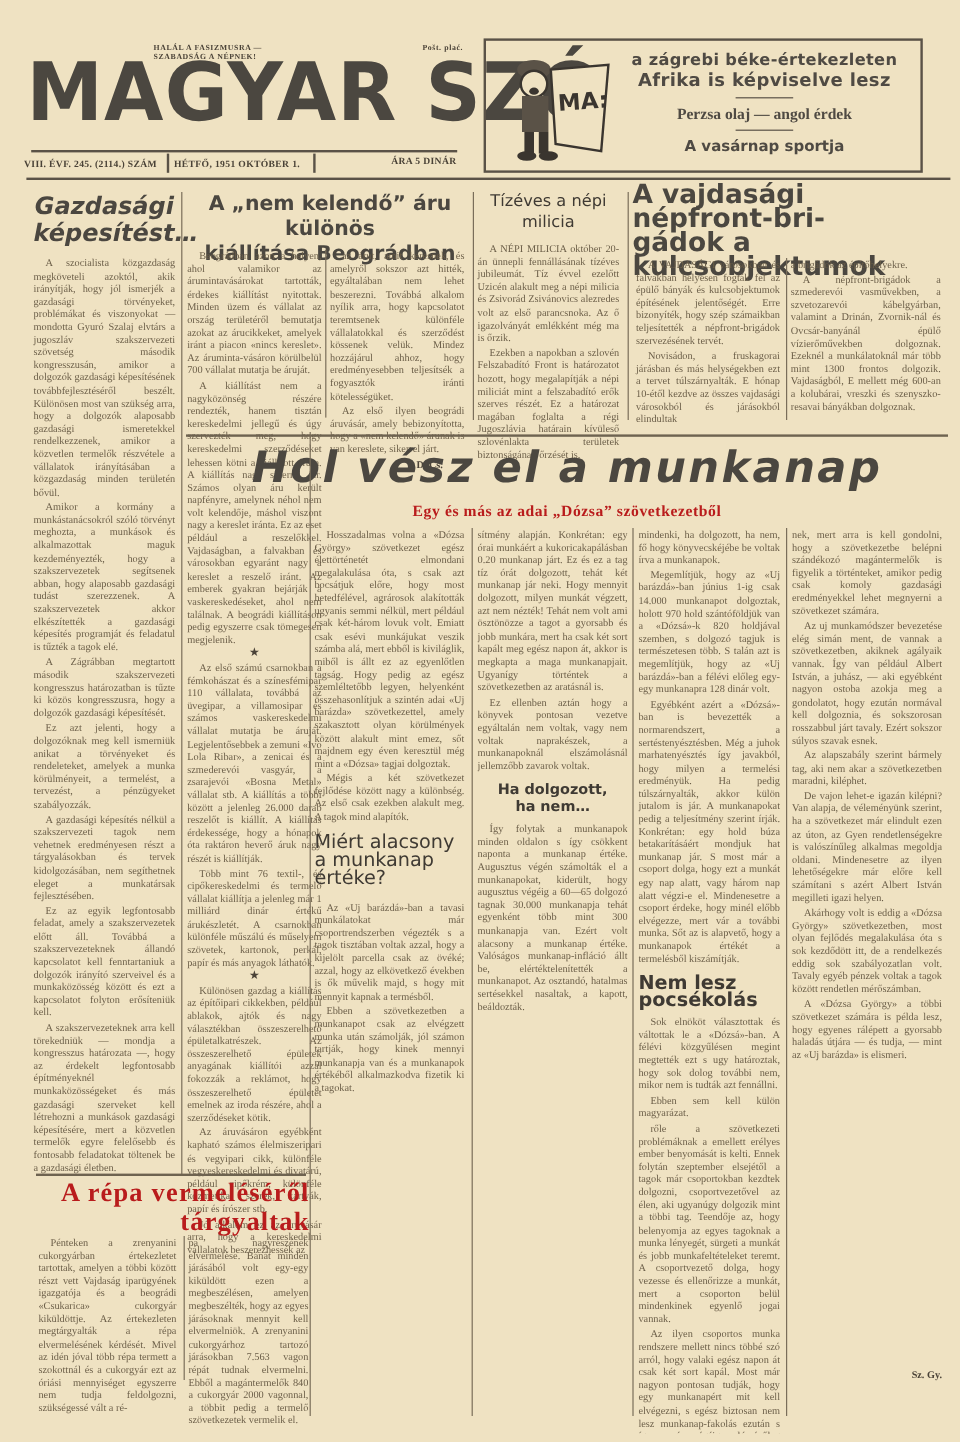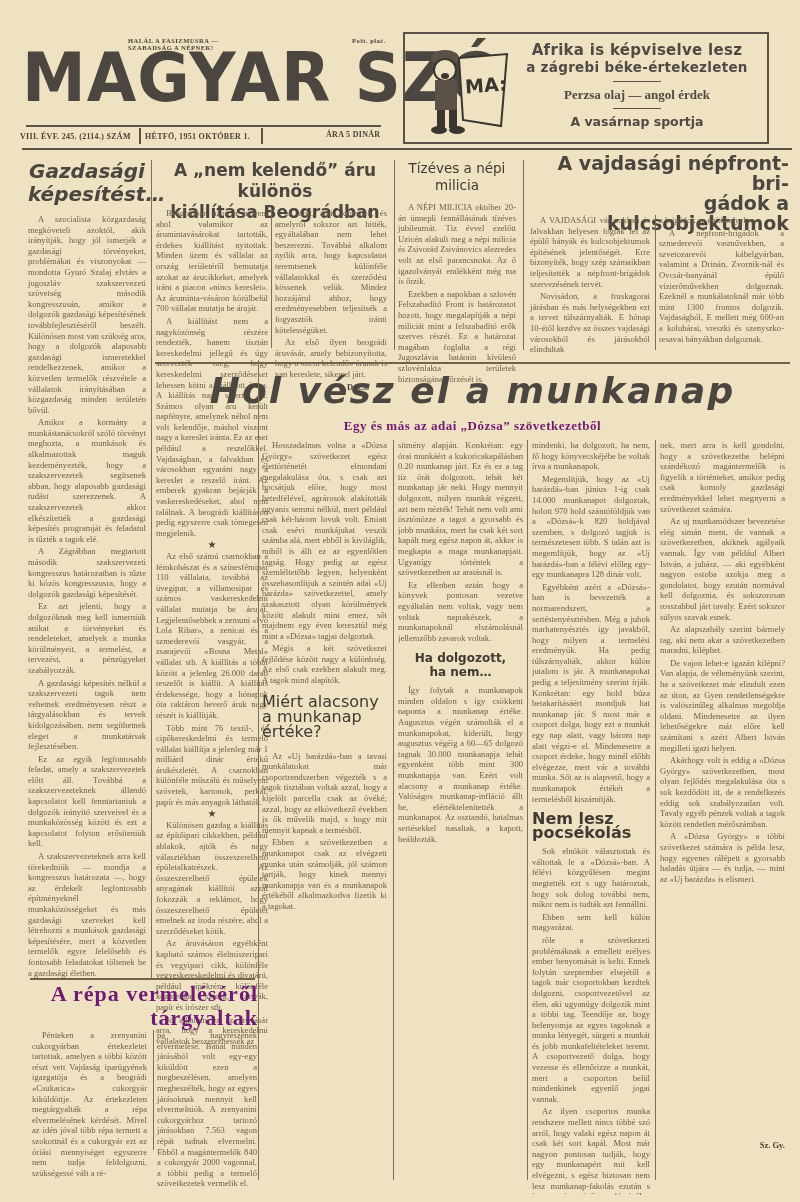--- a/index.html
+++ b/index.html
@@ -4,21 +4,21 @@
 <style>
   html, body { margin:0; padding:0; }
   body { width:800px; height:1202px; background:#efe2c2; position:relative; overflow:hidden;
          font-family:"Liberation Serif", serif; color:#5a4e3c; }
   .abs { position:absolute; }
   .body-text { font-size:8.6px; line-height:10.6px; text-align:justify; color:#6b5e48; }
   .body-text p { margin:0 0 2px 0; text-indent:10px; }
   .rule-v { position:absolute; width:1px; background:#7a6e5a; }
   .rule-h { position:absolute; height:2px; background:#6e6350; }
   .head-sans { font-family:"DejaVu Sans", sans-serif; font-weight:bold; color:#3f3a33; }
-  .head-serif { font-family:"Liberation Serif", serif; font-weight:bold; color:#701a75; }
+  .head-serif { font-family:"Liberation Serif", serif; font-weight:bold; color:#b91c1c; }
   .star { text-align:center; font-size:10px; color:#4a4237; }
   .sig { text-align:right; font-weight:bold; font-size:8.5px; padding-right:18px; color:#4a4237; }
   
   .masthead-title { font-family:"DejaVu Sans", sans-serif; font-weight:bold; color:#4b4740; letter-spacing:1px; }
   .motto { font-size:6.5px; font-weight:bold; letter-spacing:0.5px; color:#4a4237; line-height:7px; }
   .infoline { font-size:8px; font-weight:bold; color:#4a4237; letter-spacing:0.3px; }
   .mabox { border:2px solid #5a5247; border-left-width:2px; }
   .teaser { font-family:"DejaVu Sans", sans-serif; font-weight:bold; color:#4f4a43; text-align:center; }
   .mascot { font-family:"DejaVu Sans", sans-serif; font-weight:bold; color:#3a352f; }
 </style>
@@ -46,22 +46,22 @@
         <rect x="12" y="40" width="22" height="30" fill="#5a5247"></rect>
         <polygon points="36,18 84,14 78,86 40,80" fill="#efe2c2" stroke="#3a352f" stroke-width="2"></polygon>
         <rect x="14" y="70" width="8" height="18" fill="#3a352f"></rect>
         <rect x="26" y="70" width="8" height="18" fill="#3a352f"></rect>
         <ellipse cx="16" cy="90" rx="8" ry="4" fill="#3a352f"></ellipse>
         <ellipse cx="34" cy="90" rx="8" ry="4" fill="#3a352f"></ellipse>
       </svg>
       <div class="abs mascot" style="left:42px;top:34px;font-size:19px;transform:rotate(-4deg);">MA:</div>
     </div>
     <div class="abs teaser" style="left:112px;top:8px;width:240px;font-size:15px;line-height:17px;letter-spacing:0.3px;">
+      <div style="font-size:13.5px;">a zágrebi béke-értekezleten</div>
       <div>Afrika is képviselve lesz</div>
-      <div style="font-size:13.5px;">a zágrebi béke-értekezleten</div>
     </div>
     <div class="abs" style="left:208px;top:47px;width:48px;height:1px;background:#5a5247;"></div>
     <div class="abs teaser" style="left:112px;top:53px;width:240px;font-family:'Liberation Serif',serif;font-size:13px;">Perzsa olaj — angol érdek</div>
     <div class="abs" style="left:208px;top:74px;width:48px;height:1px;background:#5a5247;"></div>
     <div class="abs teaser" style="left:112px;top:80px;width:240px;font-size:12.5px;font-weight:bold;">A vasárnap sportja</div>
   </div>
 </div>
 
 <div class="abs" style="left:28px;top:160px;width:118px;">
   <div class="head-sans" style="font-style:italic;font-size:20px;line-height:23px;text-align:center;color:#4b4740;">
@@ -109,21 +109,21 @@
     <div>Tízéves a népi</div>
     <div>milicia</div>
   </div>
   <div class="body-text" style="margin-top:8px;">
     <p>A NÉPI MILICIA október 20-án ünnepli fennállásának tízéves jubileumát. Tíz évvel ezelőtt Uzicén alakult meg a népi milicia és Zsivorád Zsivánovics alezredes volt az első parancsnoka. Az ő igazolványát emlékként még ma is őrzik.</p>
     <p>Ezekben a napokban a szlovén Felszabadító Front is határozatot hozott, hogy megalapítják a népi miliciát mint a felszabadító erők szerves részét. Ez a határozat magában foglalta a régi Jugoszlávia határain kívüleső szlovénlakta területek biztonságának őrzését is.</p>
   </div>
 </div>
 <div class="rule-v" style="left:523px;top:160px;height:190px;"></div>
 
-<div class="abs head-sans" style="left:527px;top:153px;width:262px;text-align:right;font-size:19px;line-height:20px;color:#4b4740;">
+<div class="abs head-sans" style="left:527px;top:153px;width:262px;text-align:left;font-size:22px;line-height:20px;color:#4b4740;">
   <div>A vajdasági népfront-bri-</div>
   <div>gádok a kulcsobjektumok</div>
 </div>
 <div class="abs body-text" style="left:530px;top:215px;width:120px;">
   <p>A VAJDASÁGI városokban és falvakban helyesen fogták fel az épülő bányák és kulcsobjektumok építésének jelentőségét. Erre bizonyíték, hogy szép számaikban teljesítették a népfront-brigádok szervezésének tervét.</p>
   <p>Novisádon, a fruskagorai járásban és más helységekben ezt a tervet túlszárnyalták. E hónap 10-étől kezdve az összes vajdasági városokból és járásokból elindultak</p>
 </div>
 <div class="rule-v" style="left:655px;top:215px;height:135px;"></div>
 <div class="abs body-text" style="left:659px;top:215px;width:125px;">
   <p style="text-indent:0;">a brigádok az építőhelyekre.</p>

